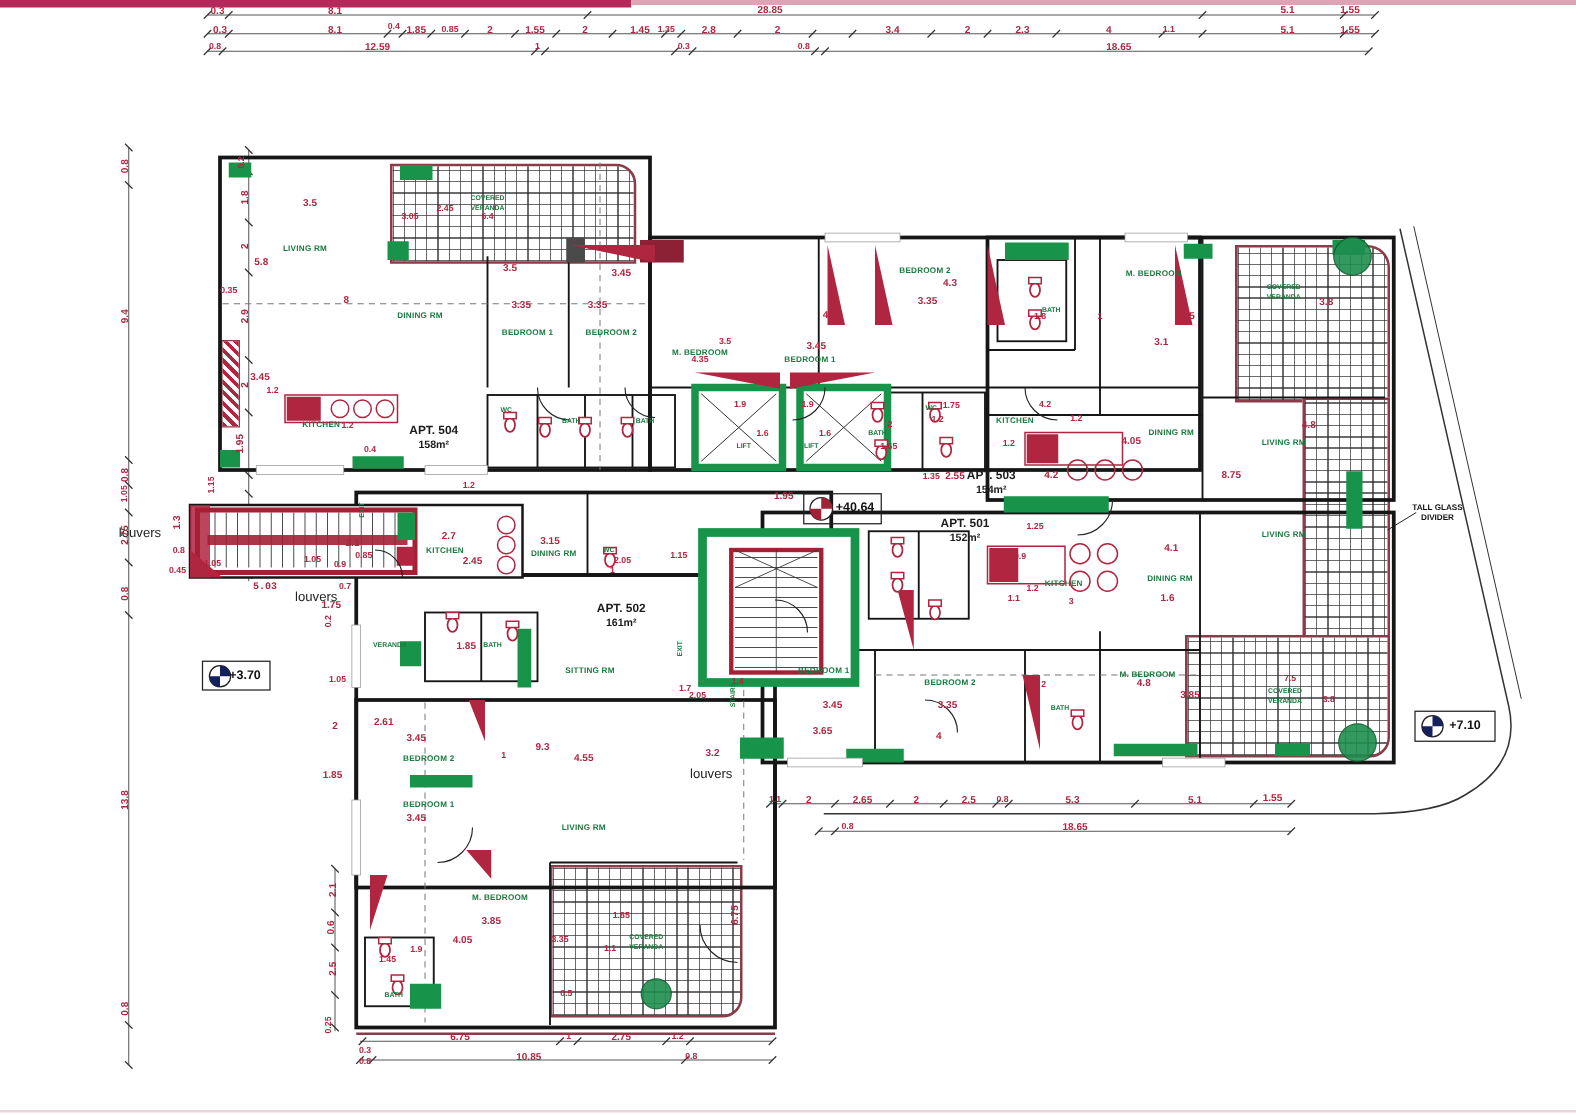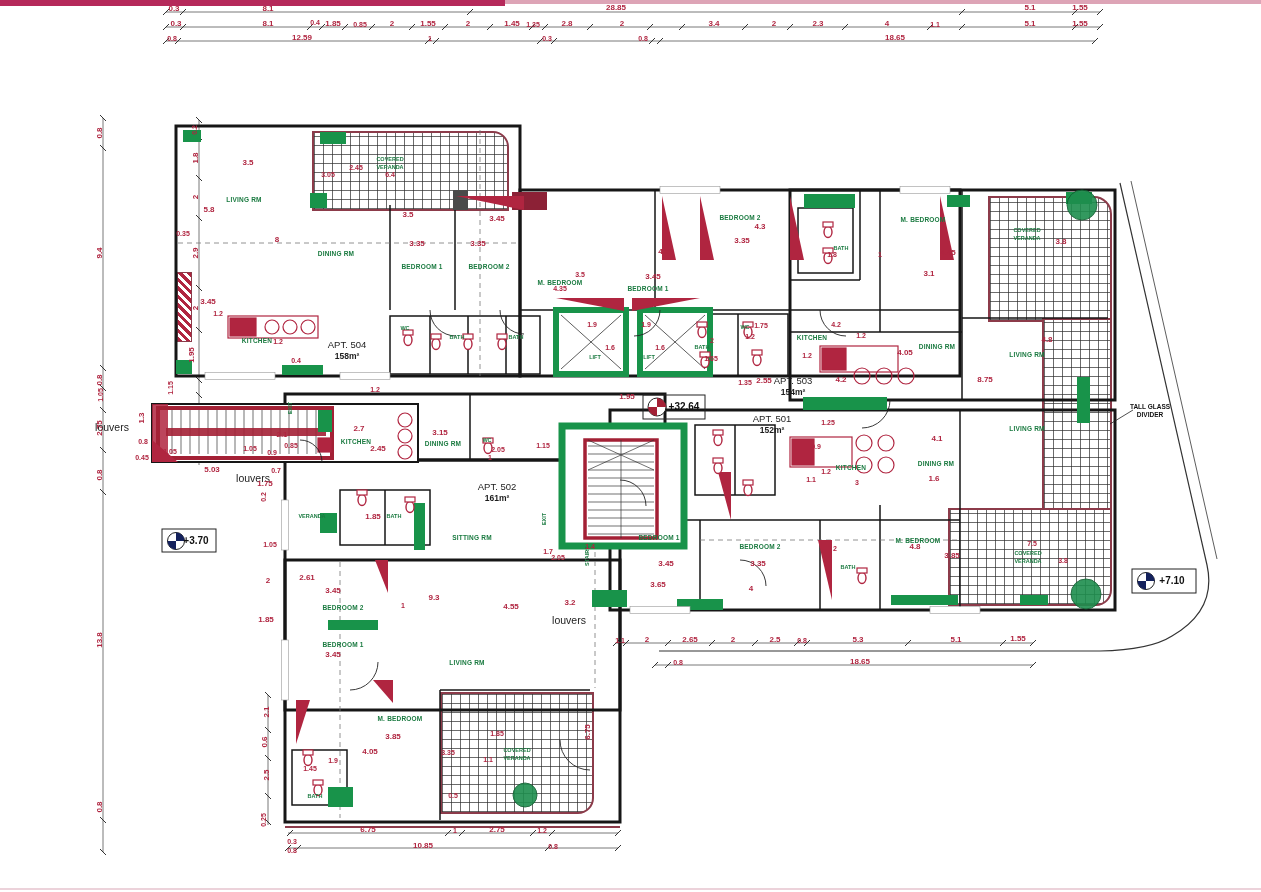--- a/index.html
+++ b/index.html
@@ -15,21 +15,21 @@
       repeating-linear-gradient(90deg, rgba(45,45,45,.7) 0 1px, transparent 1px 9px);}
   .stripes{position:absolute;border:1px solid #8c3b4a;
     background-image:repeating-linear-gradient(45deg,#b02540 0 3px,#fff 3px 6px);}
   #labels{position:absolute;left:0;top:0;width:100%;height:100%;}
   .lb{position:absolute;transform:translate(-50%,-50%);white-space:nowrap;line-height:1;}
   .rot{transform:translate(-50%,-50%) rotate(-90deg);}
   .room{color:#1a7a40;font-size:6.5px;font-weight:bold;letter-spacing:.2px;}
   .roomxs{color:#1a7a40;font-size:5.5px;font-weight:bold;}
   .dim{color:#b02540;font-size:8px;font-weight:600;}
   .dimxs{color:#b02540;font-size:7px;font-weight:600;}
-  .apt{color:#1c1c1c;font-size:9.5px;font-weight:normal;}
+  .apt{color:#1c1c1c;font-size:9.5px;font-weight:bold;}
   .apt2{color:#1c1c1c;font-size:8.5px;font-weight:bold;}
   .lvr{color:#222;font-size:10.5px;}
   .note{color:#111;font-size:6.5px;font-weight:bold;}
   .elev{color:#111;font-size:10px;font-weight:bold;}
 </style>
 </head>
 <body>
 
 <div id="sheet">
   <div class="bar1"></div>
@@ -411,21 +411,21 @@
       <span class="lb note" style="left: 1150px; top: 415px;">DIVIDER</span>
       <span class="lb apt" style="left: 347px; top: 345px;">APT. 504</span>
       <span class="lb apt2" style="left: 347px; top: 356px;">158m²</span>
       <span class="lb apt" style="left: 497px; top: 487px;">APT. 502</span>
       <span class="lb apt2" style="left: 497px; top: 498px;">161m²</span>
       <span class="lb apt" style="left: 793px; top: 381px;">APT. 503</span>
       <span class="lb apt2" style="left: 793px; top: 392px;">154m²</span>
       <span class="lb apt" style="left: 772px; top: 419px;">APT. 501</span>
       <span class="lb apt2" style="left: 772px; top: 430px;">152m²</span>
       <span class="lb elev" style="left: 196px; top: 541px;">+3.70</span>
-      <span class="lb elev" style="left: 684px; top: 407px;">+32.64</span>
+      <span class="lb elev" style="left: 684px; top: 407px;">+40.64</span>
       <span class="lb elev" style="left: 1172px; top: 581px;">+7.10</span>
       <span class="lb dim" style="left: 174px; top: 9px;">0.3</span>
       <span class="lb dim" style="left: 268px; top: 9px;">8.1</span>
       <span class="lb dim" style="left: 616px; top: 8px;">28.85</span>
       <span class="lb dim" style="left: 1030px; top: 8px;">5.1</span>
       <span class="lb dim" style="left: 1080px; top: 8px;">1.55</span>
       <span class="lb dim" style="left: 176px; top: 24px;">0.3</span>
       <span class="lb dim" style="left: 268px; top: 24px;">8.1</span>
       <span class="lb dimxs" style="left: 315px; top: 22px;">0.4</span>
       <span class="lb dim" style="left: 333px; top: 24px;">1.85</span>
@@ -462,21 +462,21 @@
       <span class="lb dim rot" style="left: 196px; top: 158px;">1.8</span>
       <span class="lb dim rot" style="left: 196px; top: 197px;">2</span>
       <span class="lb dim rot" style="left: 196px; top: 253px;">2.9</span>
       <span class="lb dim rot" style="left: 196px; top: 308px;">2</span>
       <span class="lb dim rot" style="left: 192px; top: 355px;">1.95</span>
       <span class="lb dimxs rot" style="left: 170px; top: 388px;">1.15</span>
       <span class="lb dim rot" style="left: 142px; top: 418px;">1.3</span>
       <span class="lb dimxs" style="left: 143px; top: 441px;">0.8</span>
       <span class="lb dimxs" style="left: 142px; top: 457px;">0.45</span>
       <span class="lb dimxs" style="left: 170px; top: 451px;">1.05</span>
-      <span class="lb dim" style="left: 212px; top: 470px;">5.03</span>
+      <span class="lb dim" style="left: 212px; top: 470px; font-family: Liberation Mono, monospace;">5.03</span>
       <span class="lb dimxs" style="left: 250px; top: 448px;">1.05</span>
       <span class="lb dim" style="left: 282px; top: 435px;">2.1</span>
       <span class="lb dimxs" style="left: 291px; top: 445px;">0.85</span>
       <span class="lb dimxs" style="left: 272px; top: 452px;">0.9</span>
       <span class="lb dimxs" style="left: 276px; top: 470px;">0.7</span>
       <span class="lb dim" style="left: 265px; top: 484px;">1.75</span>
       <span class="lb dimxs rot" style="left: 263px; top: 497px;">0.2</span>
       <span class="lb dimxs" style="left: 328px; top: 174px;">3.05</span>
       <span class="lb dimxs" style="left: 356px; top: 167px;">2.45</span>
       <span class="lb dimxs" style="left: 390px; top: 174px;">6.4</span>
@@ -554,21 +554,21 @@
       <span class="lb dim" style="left: 378px; top: 449px;">2.45</span>
       <span class="lb dimxs" style="left: 498px; top: 449px;">2.05</span>
       <span class="lb dimxs" style="left: 490px; top: 457px;">1</span>
       <span class="lb dim" style="left: 373px; top: 517px;">1.85</span>
       <span class="lb dimxs" style="left: 270px; top: 544px;">1.05</span>
       <span class="lb dim" style="left: 268px; top: 581px;">2</span>
       <span class="lb dim" style="left: 266px; top: 620px;">1.85</span>
       <span class="lb dim" style="left: 307px; top: 578px;">2.61</span>
       <span class="lb dim" style="left: 333px; top: 591px;">3.45</span>
       <span class="lb dim" style="left: 434px; top: 598px;">9.3</span>
-      <span class="lb dim" style="left: 467px; top: 607px; margin-left: 44px;">4.55</span>
+      <span class="lb dim" style="left: 467px; top: 607px;">4.55</span>
       <span class="lb dimxs" style="left: 403px; top: 605px;">1</span>
       <span class="lb dim" style="left: 333px; top: 655px;">3.45</span>
       <span class="lb dim" style="left: 570px; top: 603px;">3.2</span>
       <span class="lb dimxs" style="left: 548px; top: 551px;">1.7</span>
       <span class="lb dimxs" style="left: 590px; top: 546px;">1.4</span>
       <span class="lb dimxs" style="left: 558px; top: 557px;">2.05</span>
       <span class="lb dimxs" style="left: 543px; top: 445px;">1.15</span>
       <span class="lb dim" style="left: 393px; top: 737px;">3.85</span>
       <span class="lb dim" style="left: 370px; top: 752px;">4.05</span>
       <span class="lb dimxs" style="left: 333px; top: 760px;">1.9</span>

